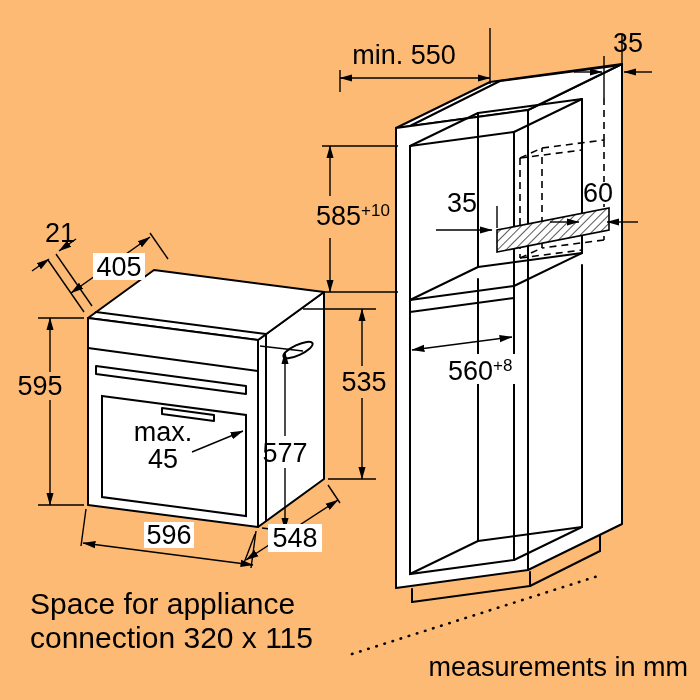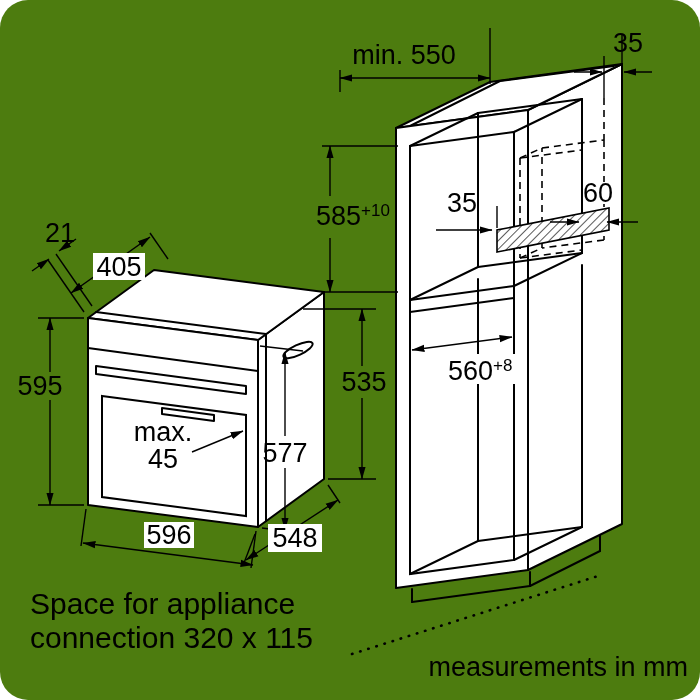--- a/index.html
+++ b/index.html
@@ -1,16 +1,16 @@
 <!DOCTYPE html>
 <html><head>
 <meta charset="utf-8">
 <style>
   html,body{margin:0;padding:0;background:#ffffff;}
-  .stage{width:700px;height:700px;position:relative;background:#4d7c0f;overflow:hidden;border-radius:28px;}
+  .stage{width:700px;height:700px;position:relative;background:#fdba74;overflow:hidden;}
   svg{display:block;}
   text{fill:#000;font-family:"Liberation Sans","DejaVu Sans",sans-serif;}
   .dim{font-size:27px;}
   .sup{font-size:17px;}
   .note{font-size:30px;}
   .units{font-size:27px;}
   .outline{fill:#ffffff;stroke:#000;stroke-width:2;stroke-linejoin:round;}
   .edge{stroke:#000;stroke-width:2;fill:none;stroke-linecap:round;}
   .thin{stroke:#000;stroke-width:1.4;fill:none;}
   .dash{stroke:#000;stroke-width:1.6;fill:none;stroke-dasharray:7 5;}

